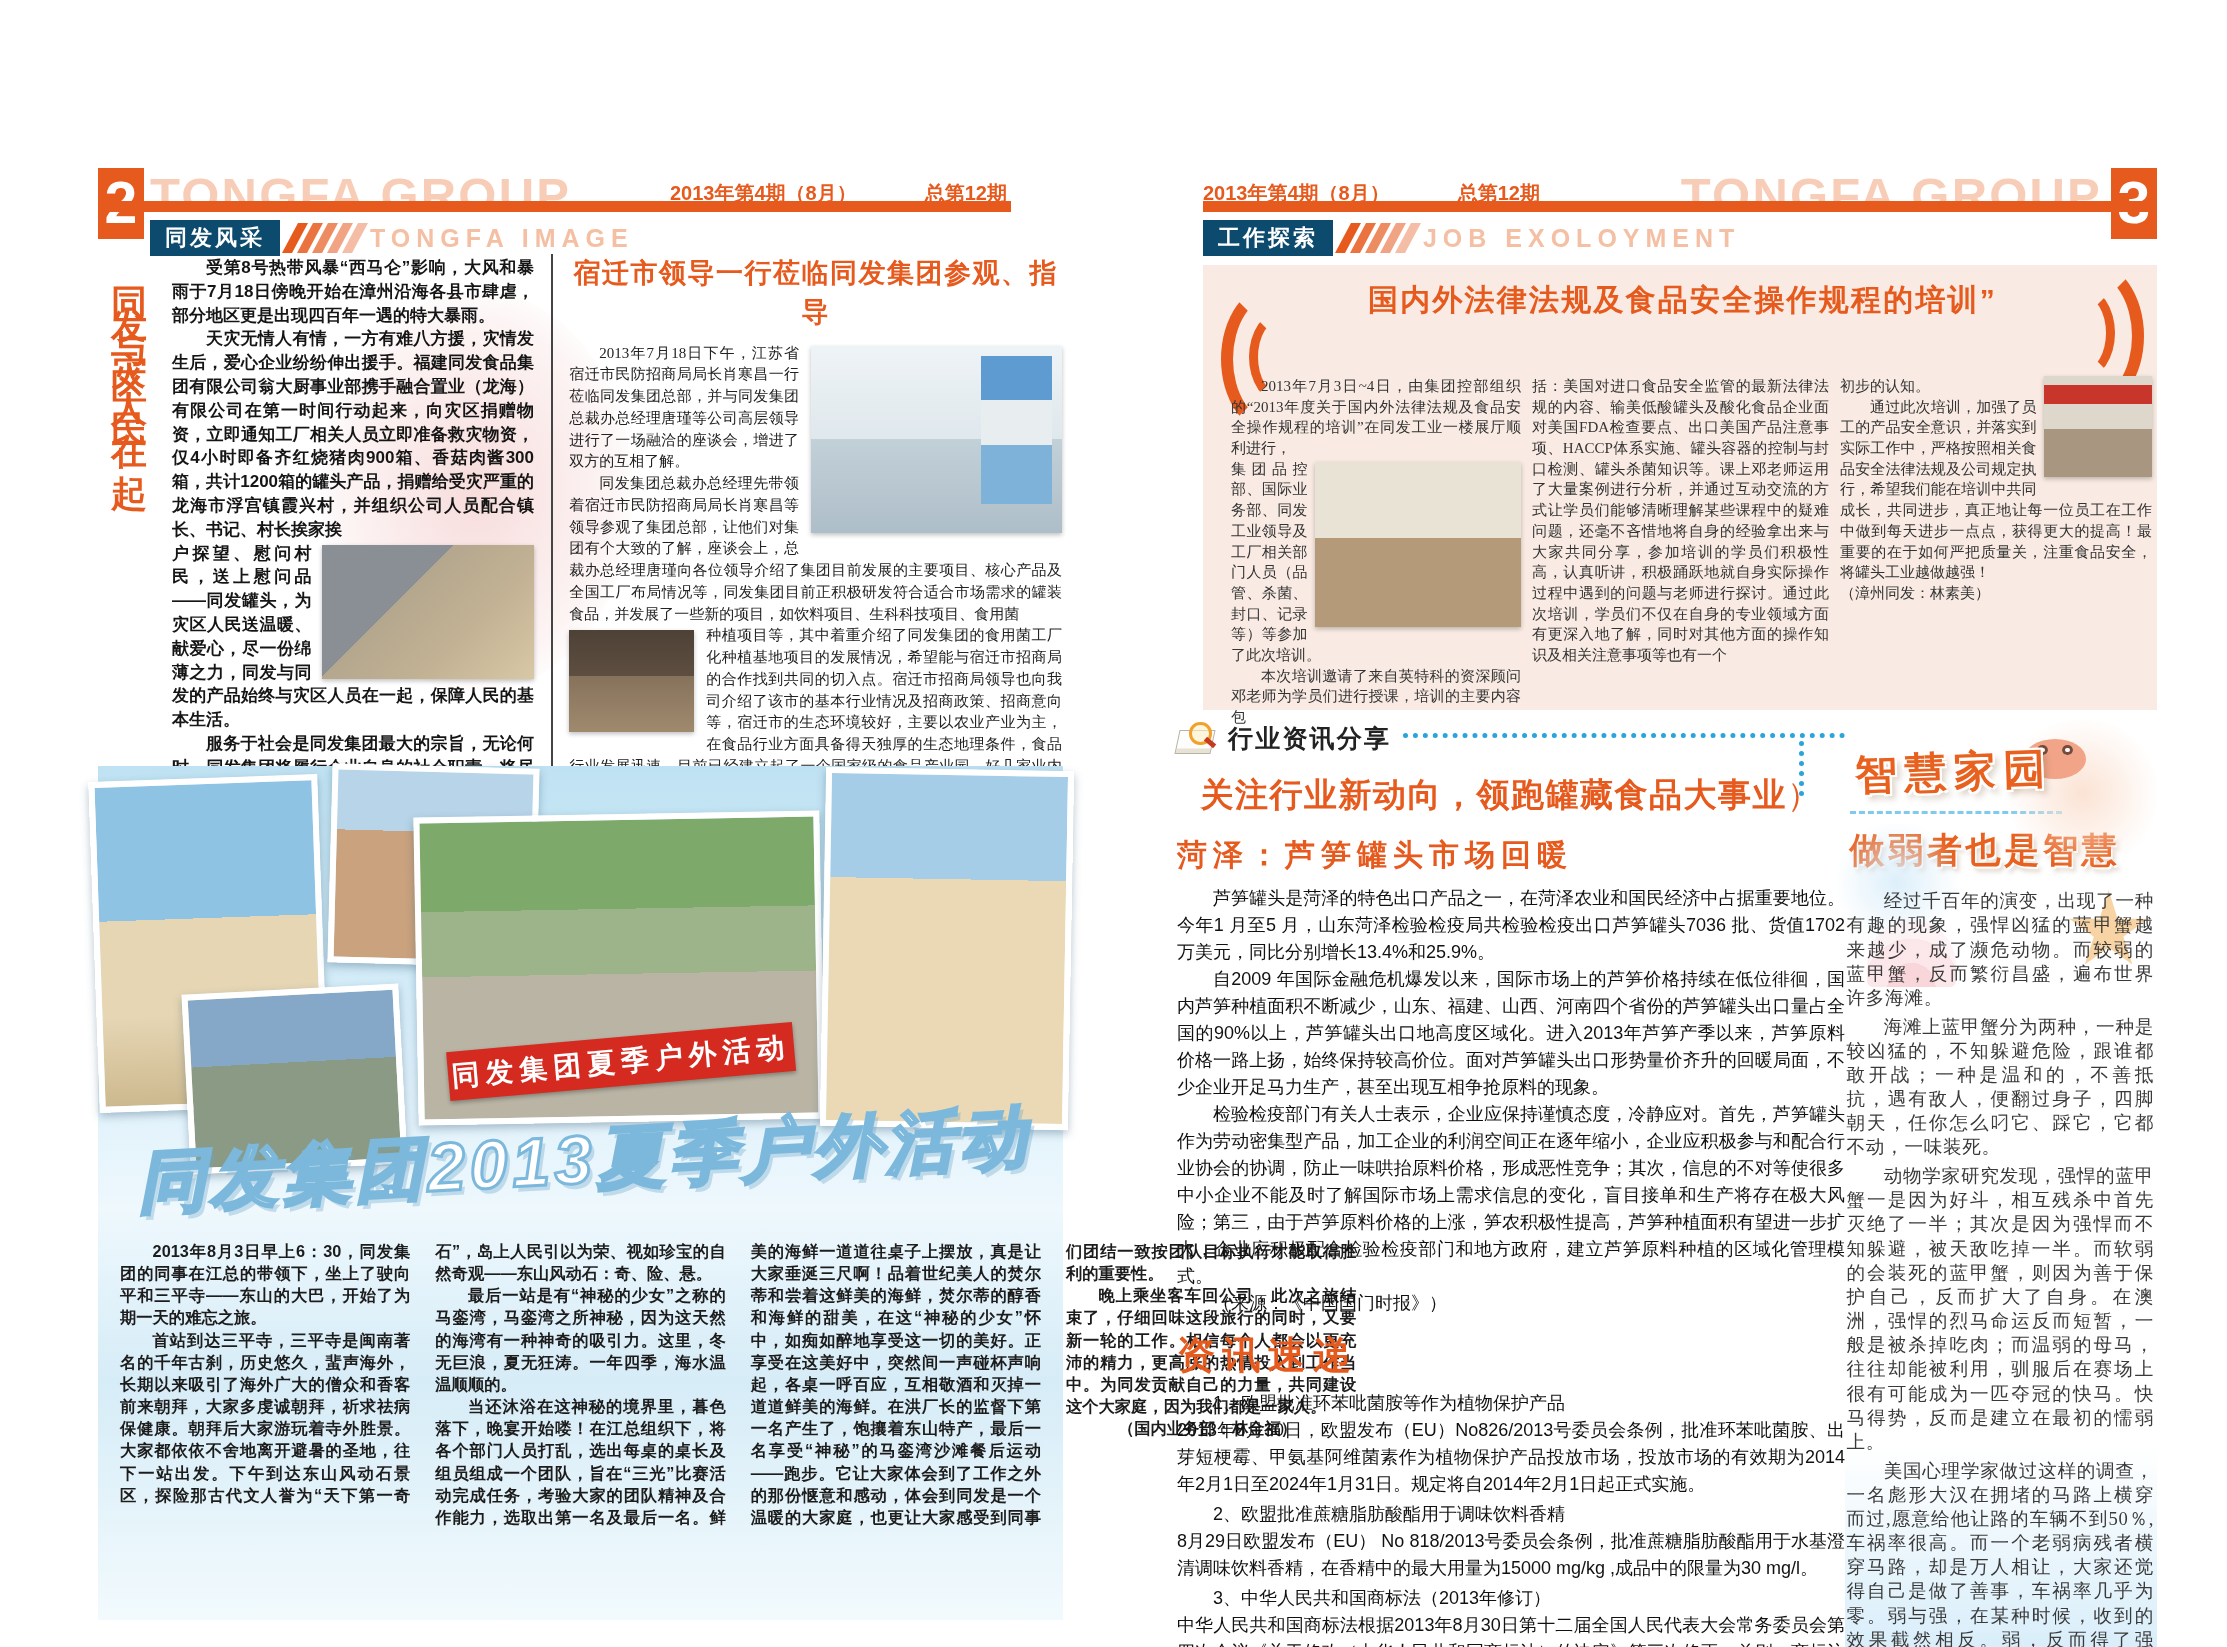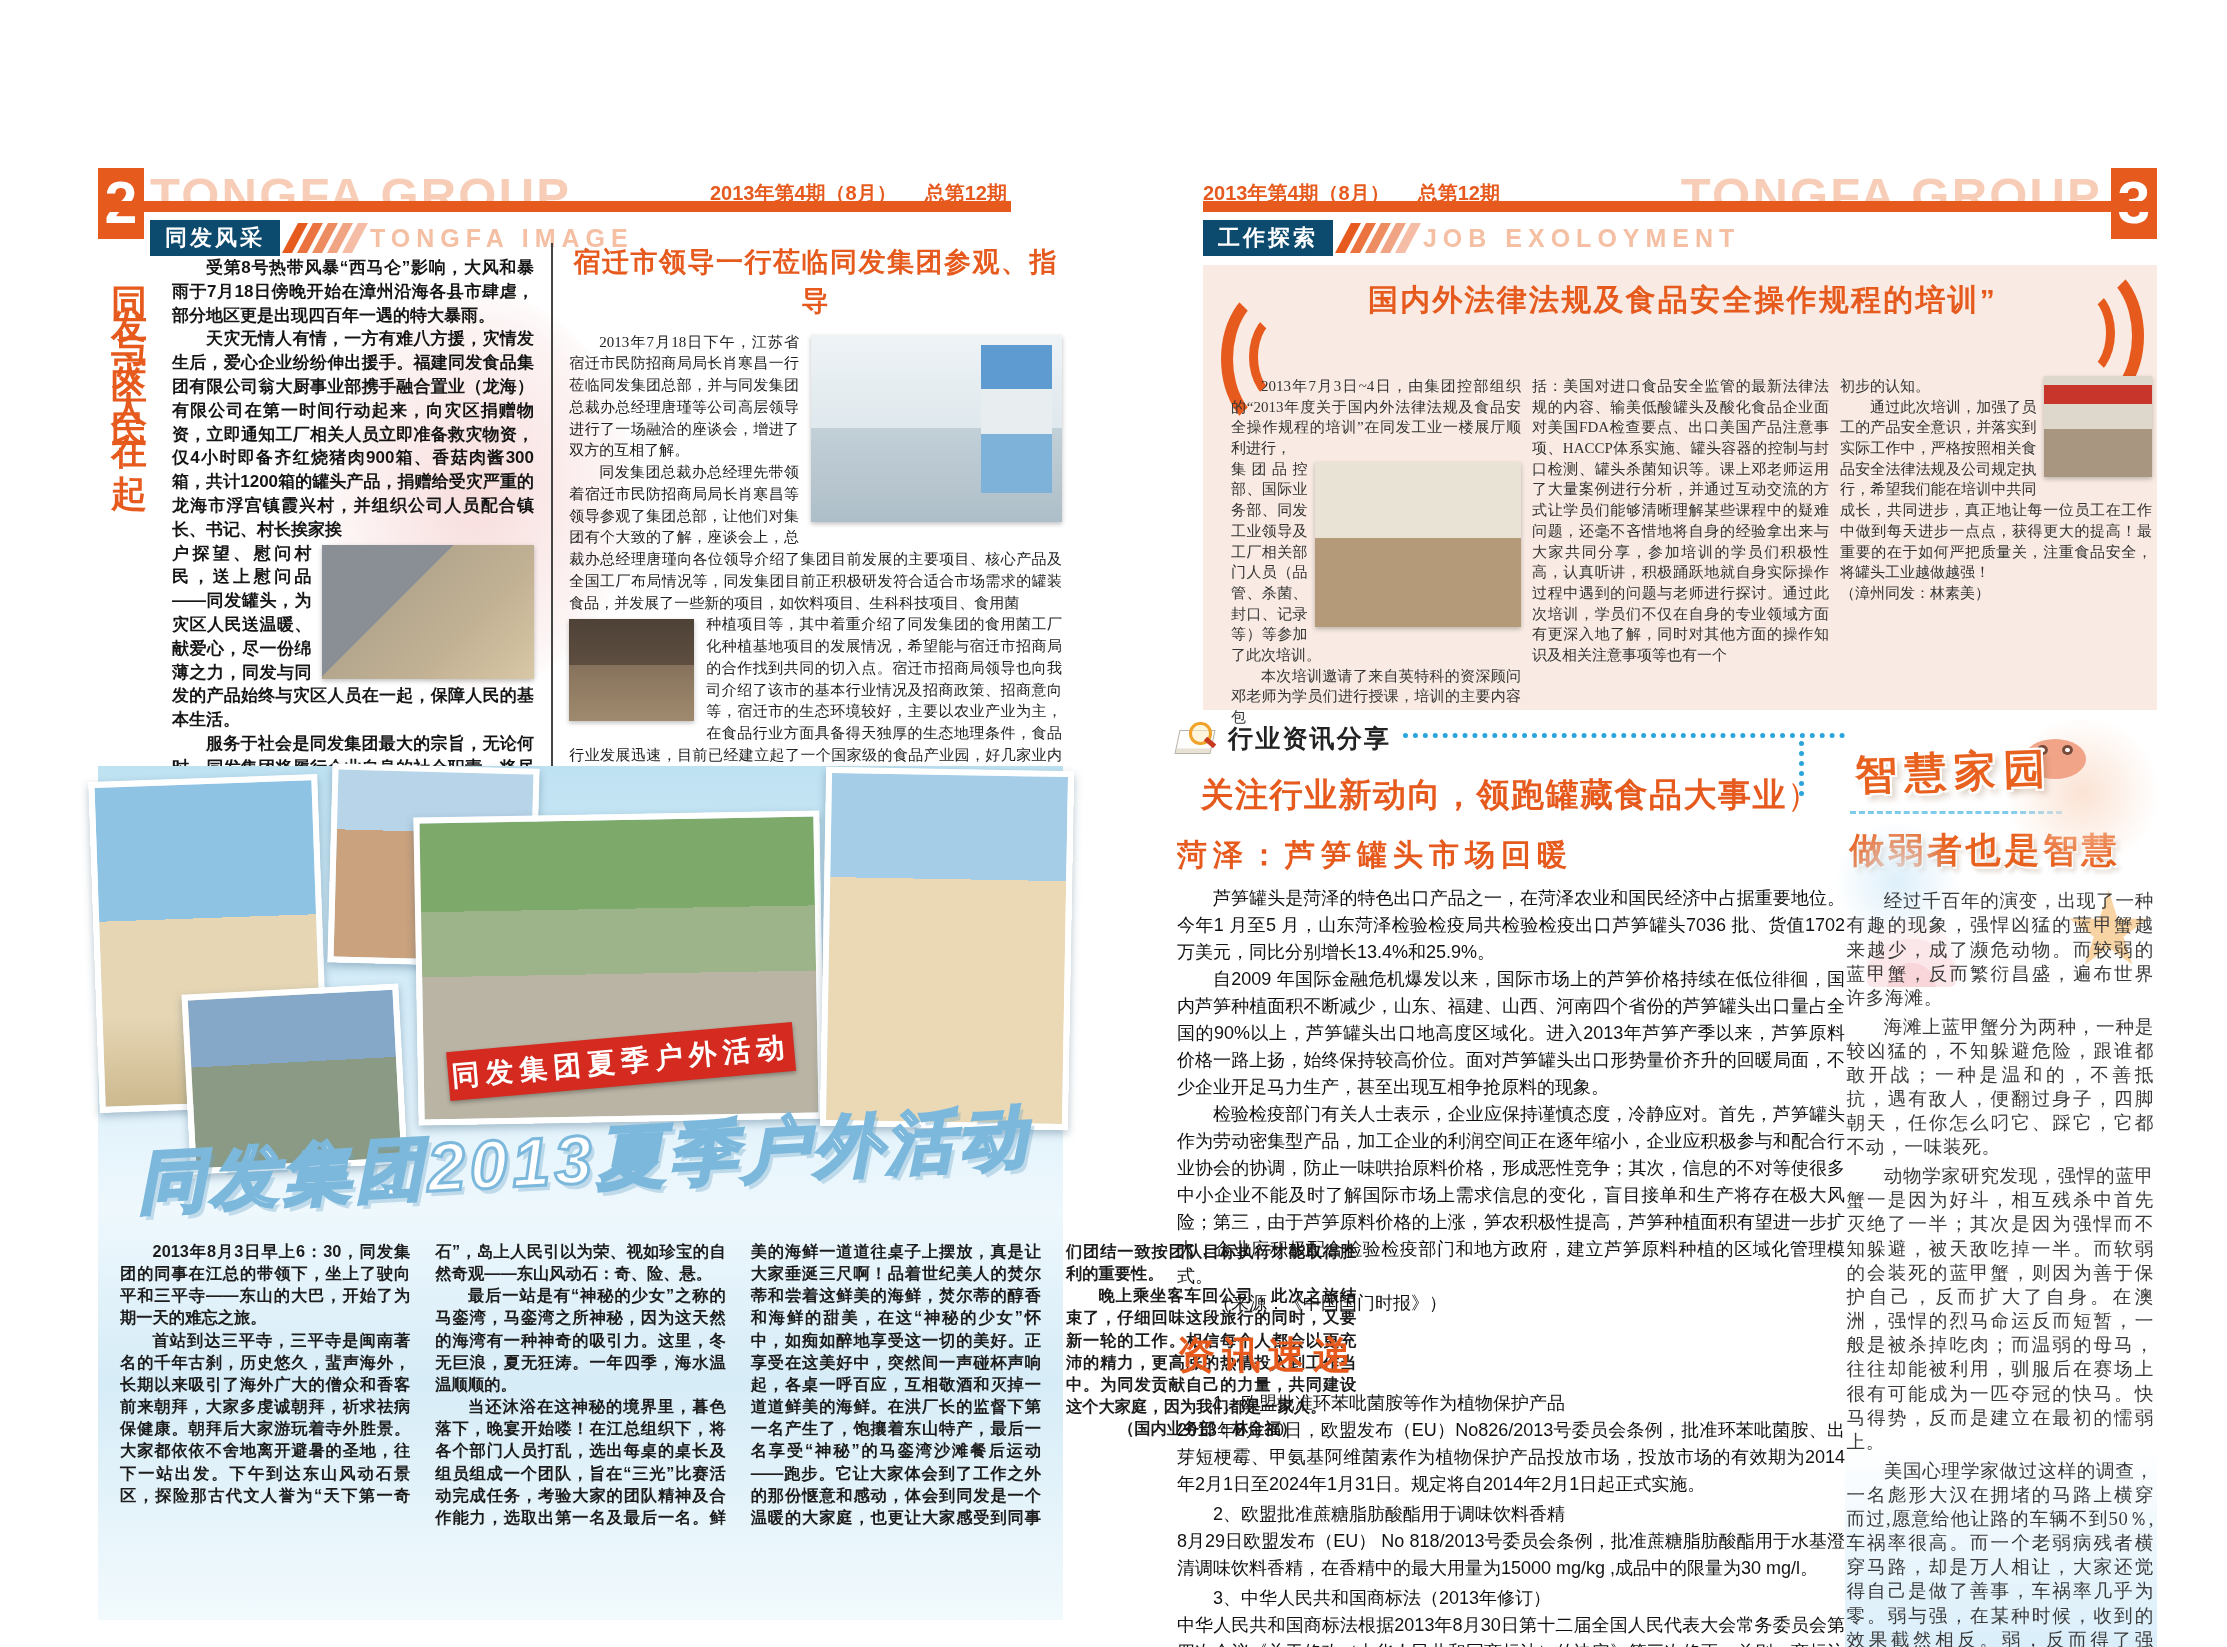--- a/index.html
+++ b/index.html
@@ -11,21 +11,21 @@
 
   
   .num-box{position:absolute;top:3px;width:46px;height:71px;background:#e65a1e;color:#fff;
            font-size:59px;font-weight:bold;text-align:center;line-height:70px;}
   #pageL .num-box{left:0;}
   #pageR .num-box{right:0;}
   .brand{position:absolute;top:1.5px;font-size:49px;font-weight:900;color:#f8cdb8;
          letter-spacing:2.2px;white-space:nowrap;}
   #pageL .brand{left:52px;}
   #pageR .brand{right:55px;}
-  .issue{position:absolute;top:15px;display:flex;gap:28px;color:#e65a1e;
+  .issue{position:absolute;top:15px;display:flex;gap:68px;color:#e65a1e;
          font-size:20px;font-weight:bold;white-space:nowrap;}
   #pageL .issue{right:56px;}
   #pageR .issue{left:26px;}
   .head-bar{position:absolute;top:36px;height:11px;background:#e65a1e;}
   #pageL .head-bar{left:0;right:52px;}
   #pageR .head-bar{left:26px;right:0;}
   .banner-row{position:absolute;top:55px;display:flex;align-items:center;gap:10.4px;}
   #pageL .banner-row{left:52px;}
   #pageR .banner-row{left:26px;text-align:center;}
   .banner-box{background:#0c4a6e;color:#fff;font-size:22px;font-weight:bold;
@@ -45,21 +45,21 @@
      background:radial-gradient(ellipse at center,rgba(205,40,35,.16) 0%,rgba(205,40,35,.05) 60%,transparent 75%);}
   .article1{position:absolute;left:74px;top:91px;width:362px;font-size:17px;font-weight:bold;
             line-height:1.4;color:#151515;}
   .article1 p{margin:0;text-indent:2em;text-align:justify;}
   .article1 p.cont{text-indent:0;}
   .photo{box-shadow:0 1.5px 4.5px rgba(0,0,0,.25);}
   .truck-photo{float:right;width:212px;height:134px;margin:3px 0 3px 10.4px;
      background:linear-gradient(135deg,#8a8f96 0%,#8a8f96 38%,#b4a78e 38%,#c3b294 68%,#d9c8a6 100%);}
 
   
-  .article2{position:absolute;left:453px;top:78px;width:511px;border-left:2.2px solid #444;
+  .article2{position:absolute;left:453px;top:89px;width:511px;border-left:2.2px solid #444;
             padding-left:16.3px;box-sizing:border-box;font-family:"Liberation Serif",serif;
             font-size:15px;line-height:1.45;color:#222;}
   .a2-title{font-family:"Liberation Sans",sans-serif;color:#e65a1e;font-size:27px;
             font-weight:900;text-align:center;margin:0 0 10.4px 0;letter-spacing:1.5px;}
   .article2 p{margin:0;text-indent:2em;text-align:justify;}
   .article2 p.cont{text-indent:0;}
   .showroom-photo{float:right;width:251px;height:187px;margin:3px 0 7.4px 12px;
      background:linear-gradient(180deg,#eef3f6 0%,#dfe8ed 50%,#c2d0d8 50%,#aebec8 100%);position:relative;}
   .showroom-photo .screen{position:absolute;right:10.4px;top:10.4px;width:71px;height:148px;background:
      linear-gradient(180deg,#5d9bd1 0 30%,#e8eef0 30% 60%,#7fb2d8 60% 100%);}

